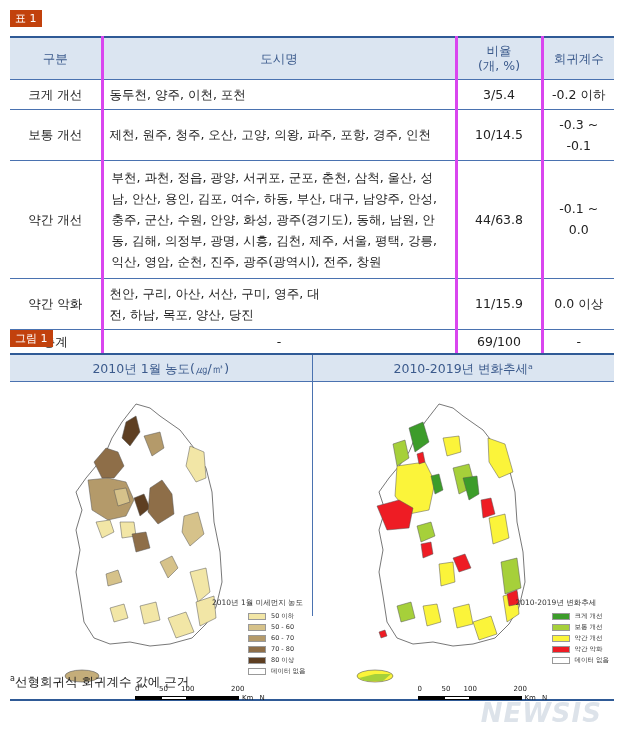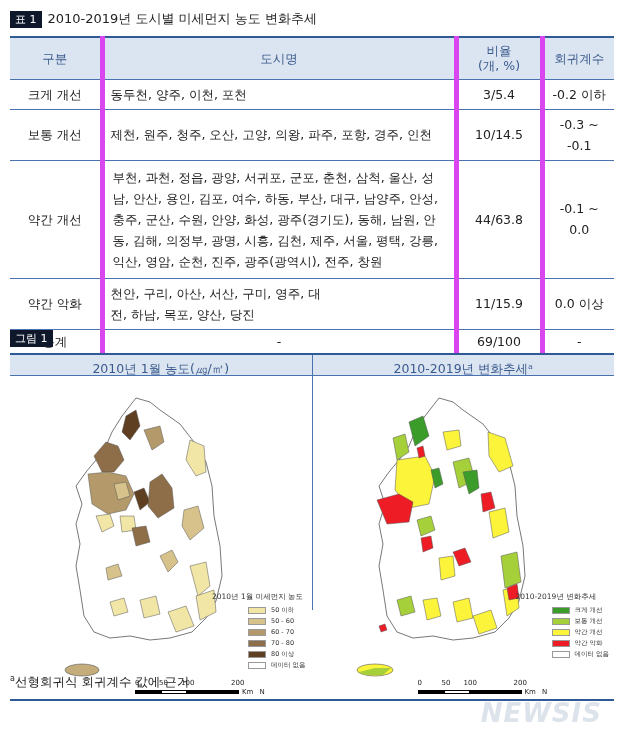--- a/index.html
+++ b/index.html
@@ -1,26 +1,26 @@
 <!DOCTYPE html>
 <html><head>
 <meta charset="utf-8">
 <style>
   * { box-sizing: border-box; margin: 0; padding: 0; }
   body { width: 622px; height: 739px; background: #fff; font-family: "DejaVu Sans", "Liberation Sans", sans-serif; color: #222; position: relative; overflow: hidden; }
   .cap { position: absolute; left: 10px; display: flex; align-items: center; font-size: 13px; color: #222; }
-  .cap .tag { background: #0f172a; color: #fff; font-size: 11px; padding: 1px 5px; margin-right: 6px; }
+  .cap .tag { background: #c2410c; color: #fff; font-size: 11px; padding: 1px 5px; margin-right: 6px; }
   table.t1 { position: absolute; left: 10px; top: 36px; width: 604px; border-collapse: collapse; font-size: 12.5px; }
   table.t1 { border-top: 2.5px solid #2f5a96; border-bottom: 2.5px solid #2f5a96; }
   table.t1 th { background: #dbe5f1; color: #3b5a8c; font-weight: normal; height: 42px; border-bottom: 1px solid #4a72b0; line-height: 1.2; }
   table.t1 td { border-top: 1px solid #4a72b0; padding: 4px 6px; line-height: 21px; }
-  table.t1 th + th, table.t1 td + td { border-left: 5px solid #d946ef; }
+  table.t1 th + th, table.t1 td + td { border-left: 3px solid #d946ef; }
   table.t1 td.c { text-align: center; }
   .fig { position: absolute; left: 10px; top: 353px; width: 604px; height: 348px; border-top: 2.5px solid #2f5a96; border-bottom: 2.5px solid #2f5a96; }
-  .fig .hdr { display: flex; height: 21px; background: #dbe5f1; border-bottom: 1px solid #4a72b0; justify-content: space-between; }
+  .fig .hdr { display: flex; height: 27px; background: #dbe5f1; border-bottom: 1px solid #4a72b0; justify-content: space-between; }
   .fig .hdr div { flex: 1; text-align: center; line-height: 27px; font-size: 12.5px; color: #3b5a8c; }
   .fig .hdr div + div { border-left: 1px solid #4a72b0; }
   .fig .body { display: flex; height: 234px; }
   .fig .panel { flex: 1; position: relative; }
   .fig .panel + .panel { border-left: 1px solid #4a72b0; }
   .legend { position: absolute; font-size: 6.5px; color: #333; }
   .legend .title { font-size: 7.5px; margin-bottom: 3px; }
   .legend .row { display: flex; align-items: center; height: 10px; margin-bottom: 1px; margin-left: 36px; }
   .legend .sw { width: 18px; height: 7px; border: 1px solid #999; margin-right: 5px; }
   .scale { position: absolute; font-size: 7px; }
@@ -30,21 +30,20 @@
   .scale .bar div { height: 100%; }
   .footnote { position: absolute; left: 10px; top: 674px; font-size: 12.5px; }
   .footnote sup { font-size: 8px; }
   .wm { position: absolute; right: 20px; top: 698px; font-size: 26px; font-style: italic; font-weight: bold; color: #dde3ea; letter-spacing: 1px; }
 </style>
 </head>
 <body>
 
 <div class="cap" style="top:10px;">
   <span class="tag">표 1</span>
-  <span>2010-2019년 도시별 미세먼지 농도 변화추세</span>
 </div>
 
 <table class="t1">
   <colgroup>
       <col style="width:92px">
       <col style="width:354px">
       <col style="width:86px">
       <col style="width:72px">
     </colgroup>
   <thead>

